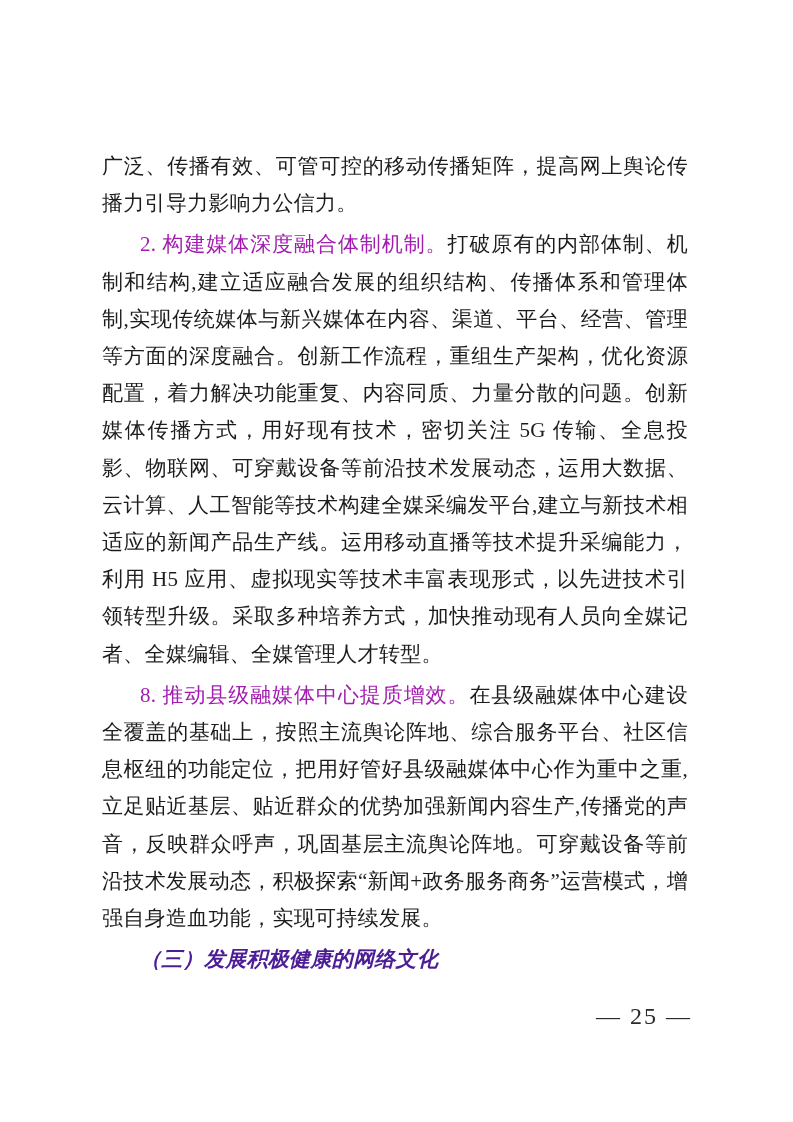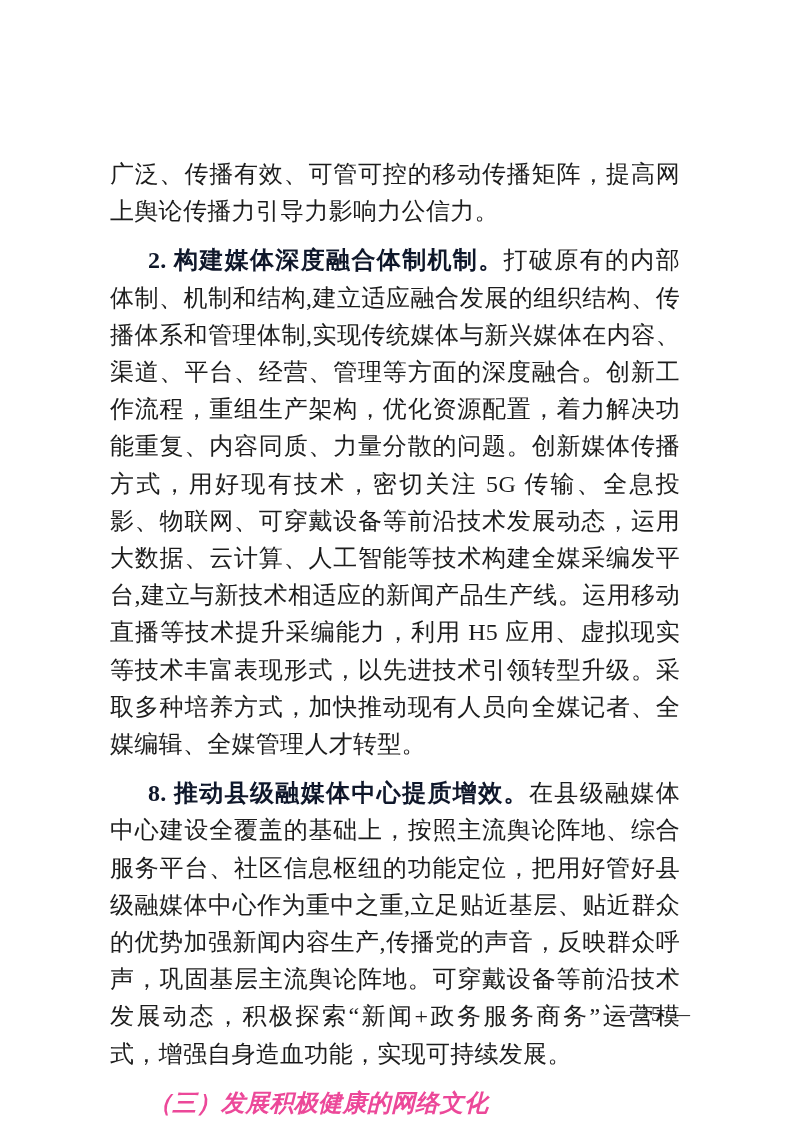--- a/index.html
+++ b/index.html
@@ -20,46 +20,46 @@
     inset: 0;
     background: #ffffff;
   }
   .text-block {
     position: absolute;
     left: 98px;
     top: 144px;
     width: 594px;
   }
   .text-block p {
-    margin: 12px;
-    font-size: 24px;
+    margin: 4px;
+    font-size: 21px;
     line-height: 37.2px;
     text-align: justify;
     text-justify: inter-character;
     letter-spacing: 0.3px;
     color: #1c1c1c;
   }
   p.indent {
     text-indent: 38px;
   }
   .lead {
-    font-weight: 700;
-    color: #0f172a;
+    font-weight: 400;
+    color: #a21caf;
   }
   p.section-heading {
     font-weight: 700;
     font-style: italic;
     text-indent: 38px;
-    color: #ec4899;
+    color: #4c1d95;
   }
   .page-number {
     position: absolute;
     top: 1003px;
     right: 101px;
-    font-size: 20px;
+    font-size: 24px;
     letter-spacing: 2px;
     color: #2a2a2a;
     font-family: "Liberation Serif", "DejaVu Serif", serif;
   }
 </style>
 </head>
 <body>
 
 <div class="page">
 

